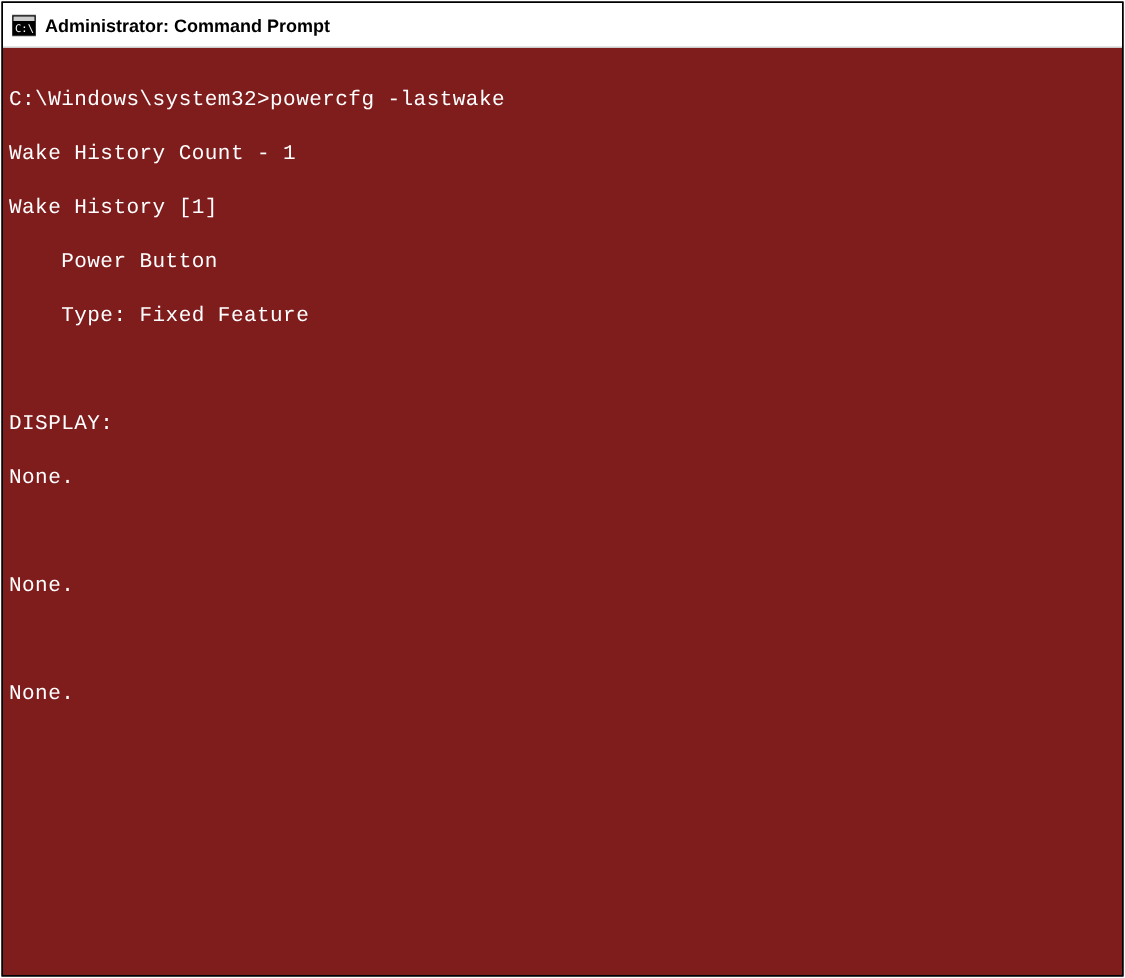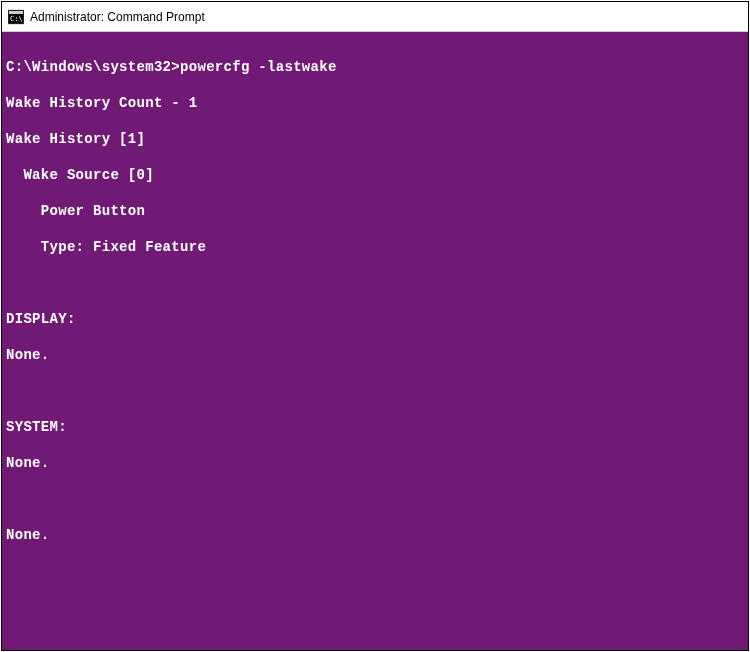--- a/index.html
+++ b/index.html
@@ -37,34 +37,33 @@
       align-items: center;
       justify-content: center;
     }
     .titlebar-icon svg {
       width: 16px;
       height: 16px;
     }
     .titlebar-text {
       font-size: 12px;
       color: #000;
-      font-weight: normal;
+      font-weight: bold;
       text-align: right;
     }
     .terminal {
-      background: #701a75;
+      background: #7f1d1d;
       color: #fff;
       font-family: 'Consolas', 'Courier New', monospace;
       font-size: 14px;
       line-height: 18px;
       padding: 8px 4px 4px 4px;
       height: calc(100% - 30px);
       white-space: pre;
       letter-spacing: 0.3px;
-      font-weight: bold;
     }
     .line {
       min-height: 18px;
     }
   </style>
 </head>
 <body>
 
 <div class="window">
   <div class="titlebar">
@@ -74,28 +73,26 @@
         <rect x="1" y="2" width="14" height="3" fill="#ccc"></rect>
         <text x="2" y="12" font-size="7" fill="#fff" font-family="monospace">C:\</text>
       </svg>
     </span>
     <span class="titlebar-text">Administrator: Command Prompt</span>
   </div>
   <div class="terminal">
 <div class="line"><span>C:\Windows\system32&gt;</span><span>powercfg -lastwake</span></div>
 <div class="line">Wake History Count - 1</div>
 <div class="line">Wake History [1]</div>
-<div class="line">  Wake Source [0]</div>
 <div class="line">    Power Button</div>
 <div class="line">    Type: Fixed Feature</div>
 <div class="line"></div>
 <div class="line">DISPLAY:</div>
 <div class="line">None.</div>
 <div class="line"></div>
-<div class="line">SYSTEM:</div>
 <div class="line">None.</div>
 <div class="line"></div>
 <div class="line">None.</div>
 
 
 
 
 
 
 

